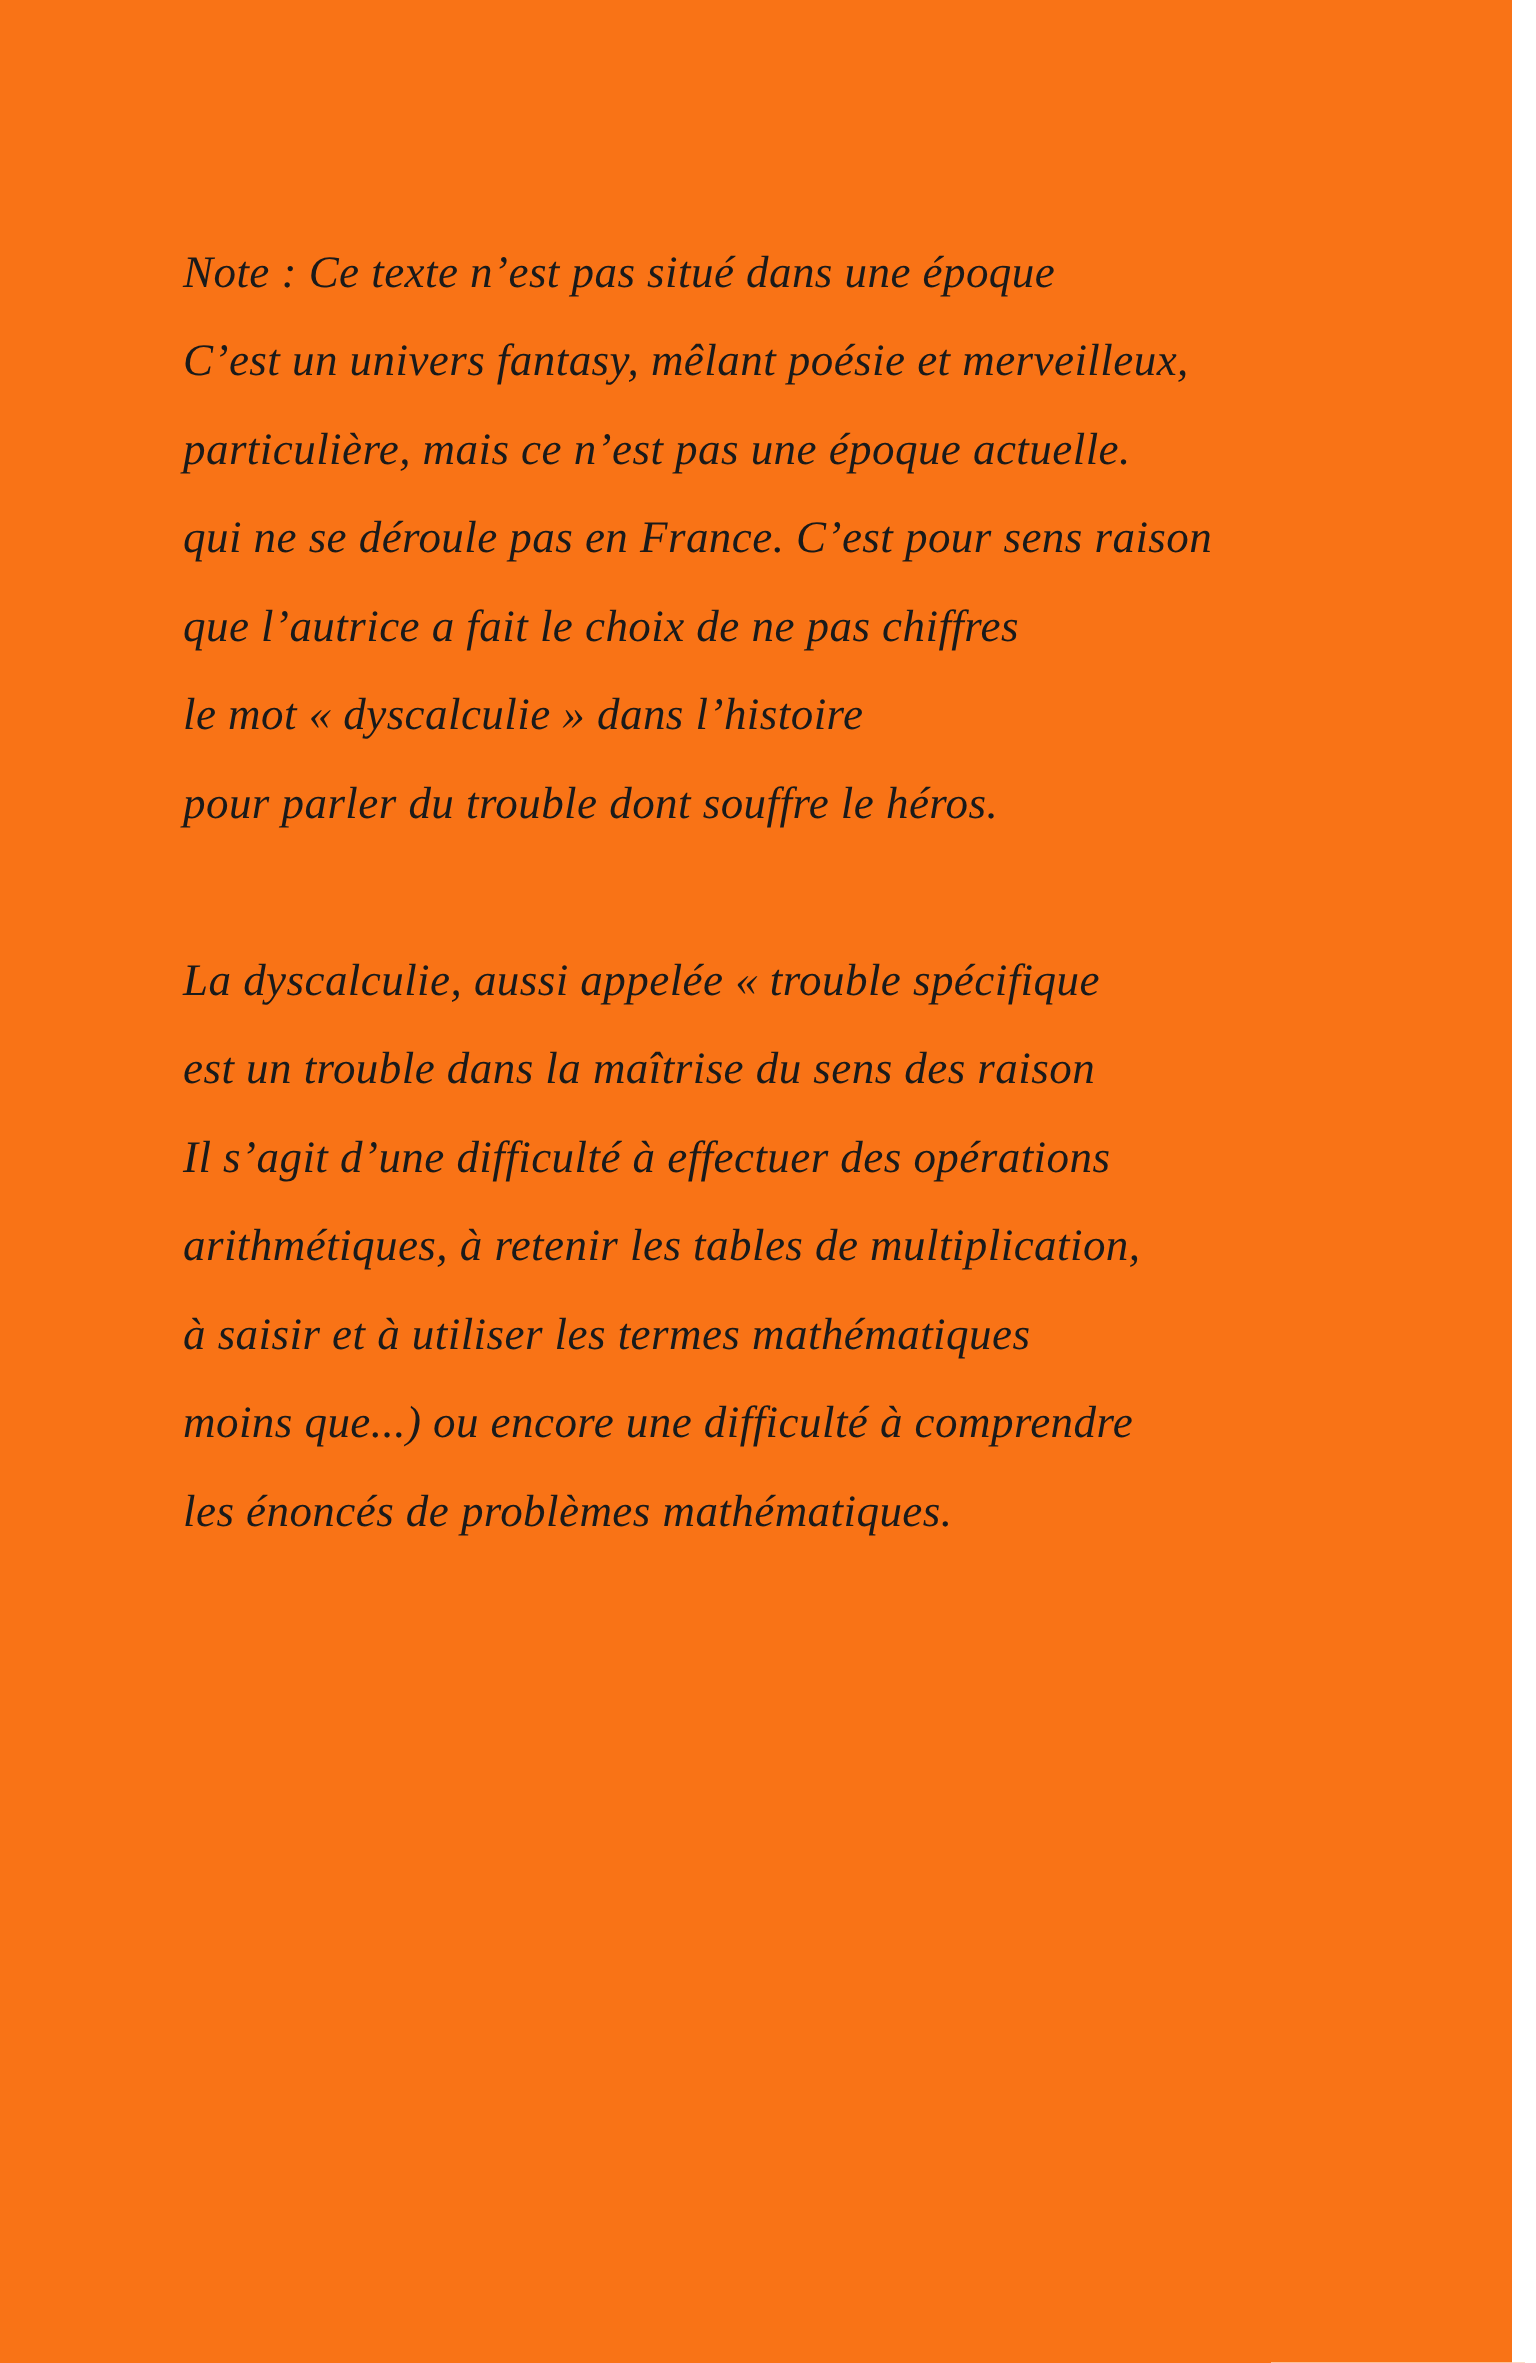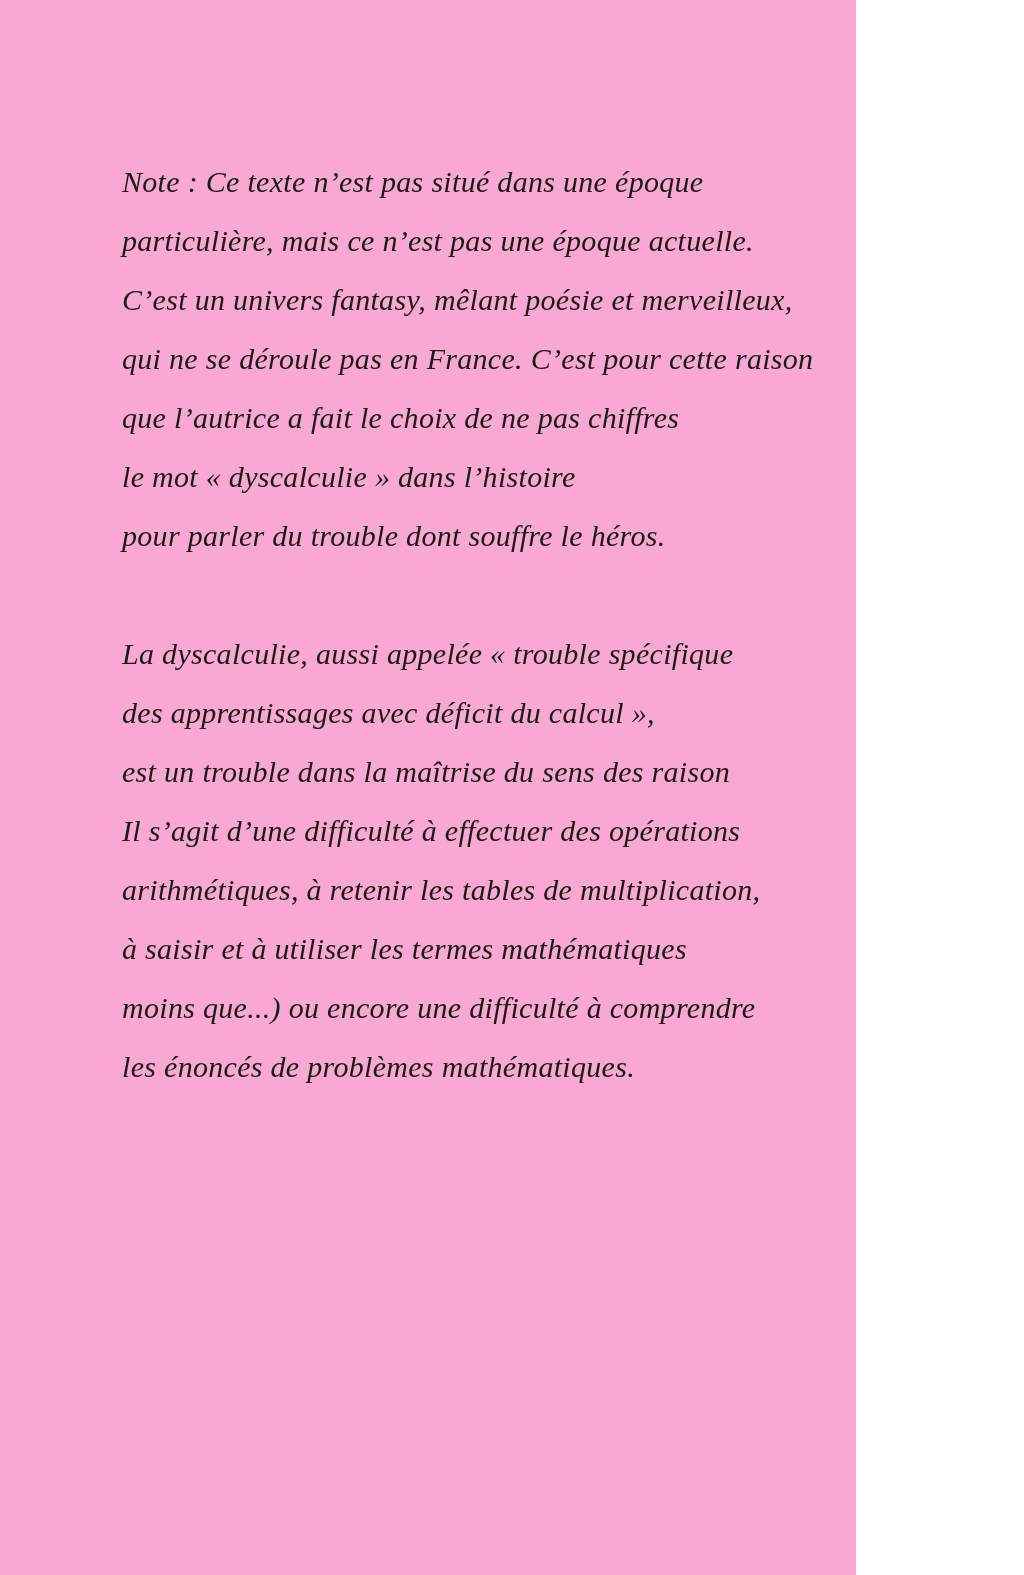--- a/index.html
+++ b/index.html
@@ -2,23 +2,23 @@
 <html lang="fr"><head>
 <meta charset="utf-8">
 <style>
   html, body {
     margin: 0;
     padding: 0;
     background: #ffffff;
   }
   .page {
     position: relative;
-    width: 856px;
+    width: 1008px;
     height: 1575px;
-    background: #f9a8d4;
+    background: #f97316;
     overflow: hidden;
     box-sizing: border-box;
   }
   .text-block {
     position: absolute;
     top: 152px;
     left: 122px;
     right: 60px;
     font-family: "Liberation Serif", "DejaVu Serif", serif;
     font-style: italic;
@@ -31,30 +31,29 @@
   .paragraph + .paragraph { margin-top: 59px; }
   .line { white-space: nowrap; }
 </style>
 </head>
 <body>
 
 <div class="page">
   <div class="text-block">
       <div class="paragraph">
         <div class="line">Note : Ce texte n’est pas situé dans une époque</div>
+        <div class="line">C’est un univers fantasy, mêlant poésie et merveilleux,</div>
         <div class="line">particulière, mais ce n’est pas une époque actuelle.</div>
-        <div class="line">C’est un univers fantasy, mêlant poésie et merveilleux,</div>
-        <div class="line">qui ne se déroule pas en France. C’est pour cette raison</div>
+        <div class="line">qui ne se déroule pas en France. C’est pour sens raison</div>
         <div class="line">que l’autrice a fait le choix de ne pas chiffres</div>
         <div class="line">le mot « dyscalculie » dans l’histoire</div>
         <div class="line">pour parler du trouble dont souffre le héros.</div>
       </div>
       <div class="paragraph">
         <div class="line">La dyscalculie, aussi appelée « trouble spécifique</div>
-        <div class="line">des apprentissages avec déficit du calcul »,</div>
         <div class="line">est un trouble dans la maîtrise du sens des raison</div>
         <div class="line">Il s’agit d’une difficulté à effectuer des opérations</div>
         <div class="line">arithmétiques, à retenir les tables de multiplication,</div>
         <div class="line">à saisir et à utiliser les termes mathématiques</div>
         <div class="line">moins que...) ou encore une difficulté à comprendre</div>
         <div class="line">les énoncés de problèmes mathématiques.</div>
       </div>
     </div>
 </div>
 

